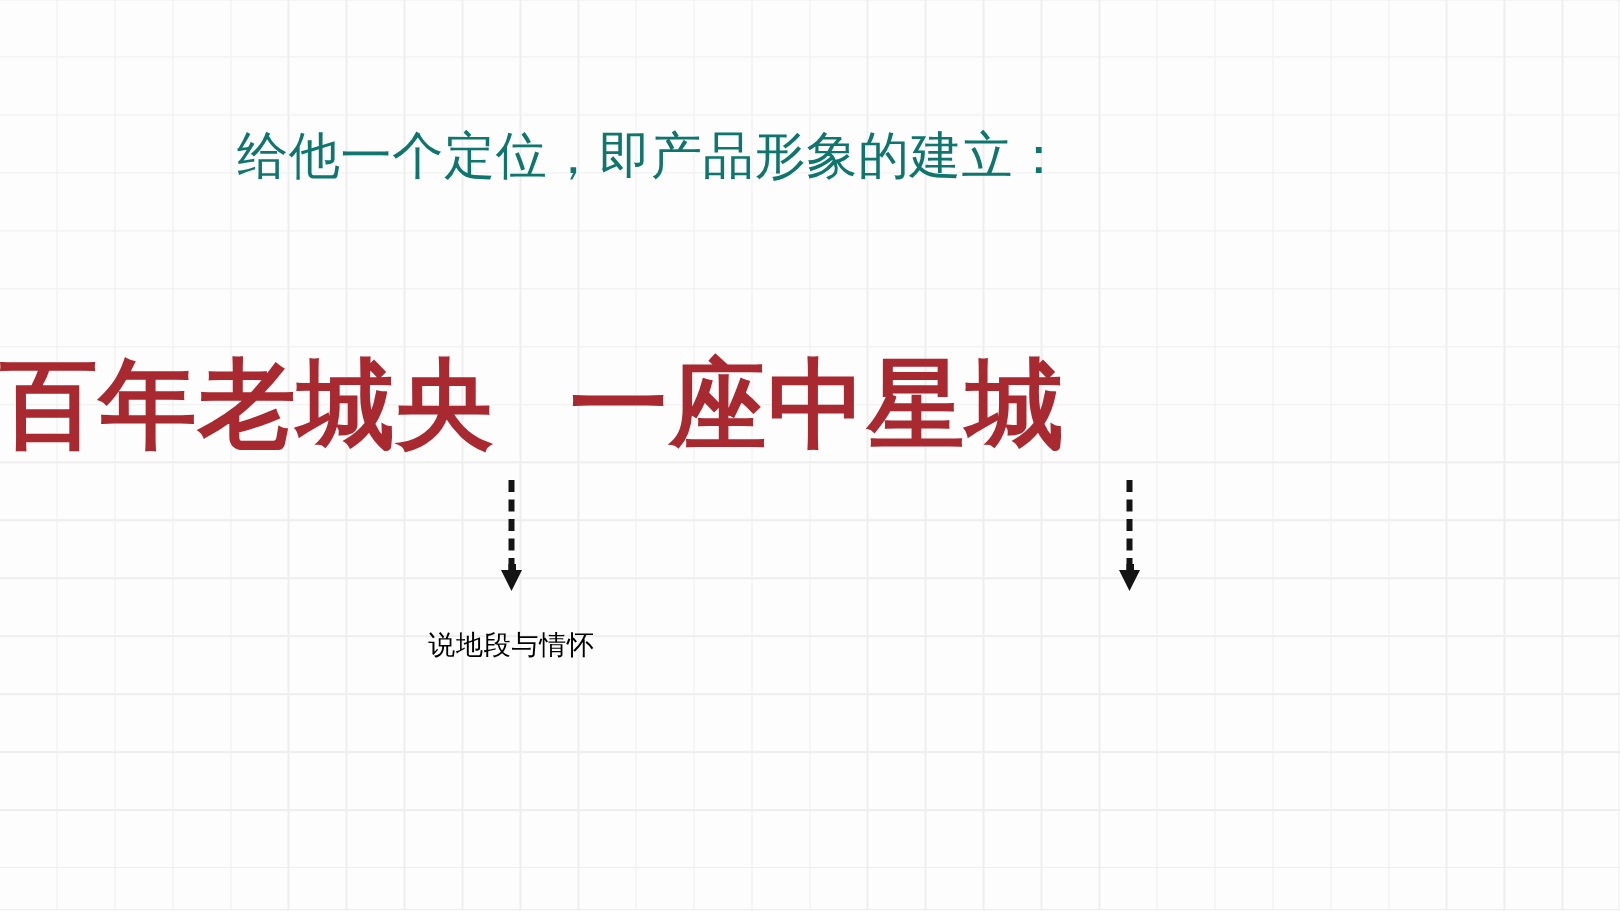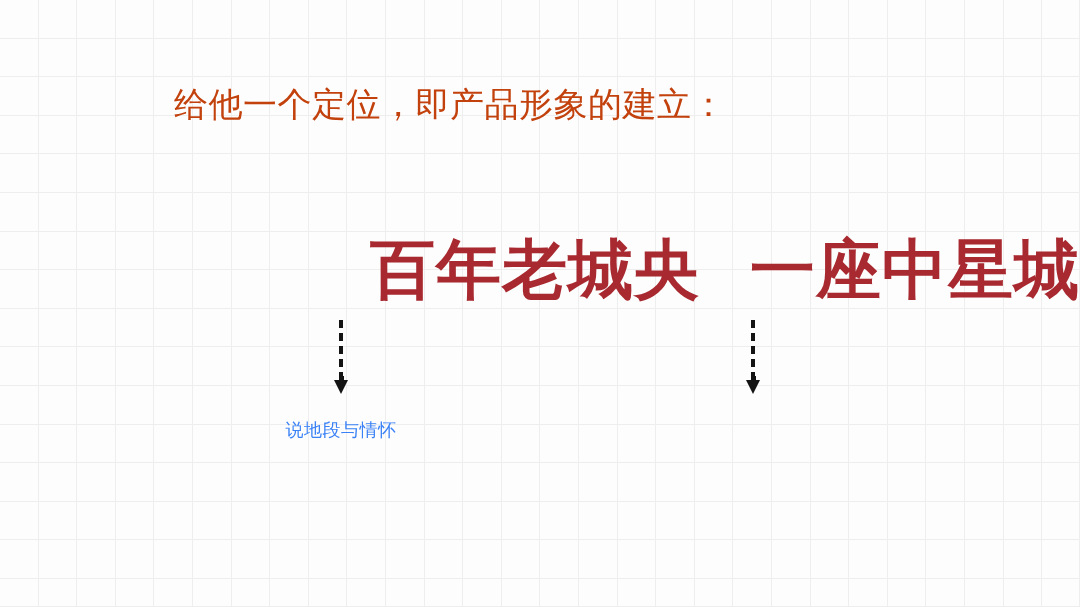--- a/index.html
+++ b/index.html
@@ -37,38 +37,38 @@
 
   .content {
     position: absolute;
     inset: 0;
   }
 
   
   .slide-title {
     position: absolute;
     top: 82px;
-    left: 16px;
+    left: 0;
     width: 868px;
     text-align: center;
     font-size: 34px;
     line-height: 1.32;
     font-weight: 500;
     letter-spacing: 0.5px;
-    color: #c2410c;
+    color: #0f766e;
     white-space: pre;
   }
 
   
   .headline {
     position: absolute;
     top: 234px;
     left: 0;
     width: 1080px;
-    text-align: right;
+    text-align: left;
     font-size: 65px;
     line-height: 1.12;
     font-weight: 700;
     color: #a8292f;
     letter-spacing: 1px;
     white-space: pre;
   }
   .headline .gap {
     display: inline-block;
     width: 50px;
@@ -112,21 +112,21 @@
 
   #arrow-left  { left: 329px; top: 320px; }
   #arrow-right { left: 741px; top: 320px; }
 
   
   .caption {
     position: absolute;
     font-size: 18px;
     line-height: 1.3;
     font-weight: 400;
-    color: #3b82f6;
+    color: #000000;
     letter-spacing: 0.5px;
     text-align: center;
     white-space: pre;
   }
   #caption-left {
     left: 241px;
     top: 419px;
     width: 200px;
   }
   #caption-right {

